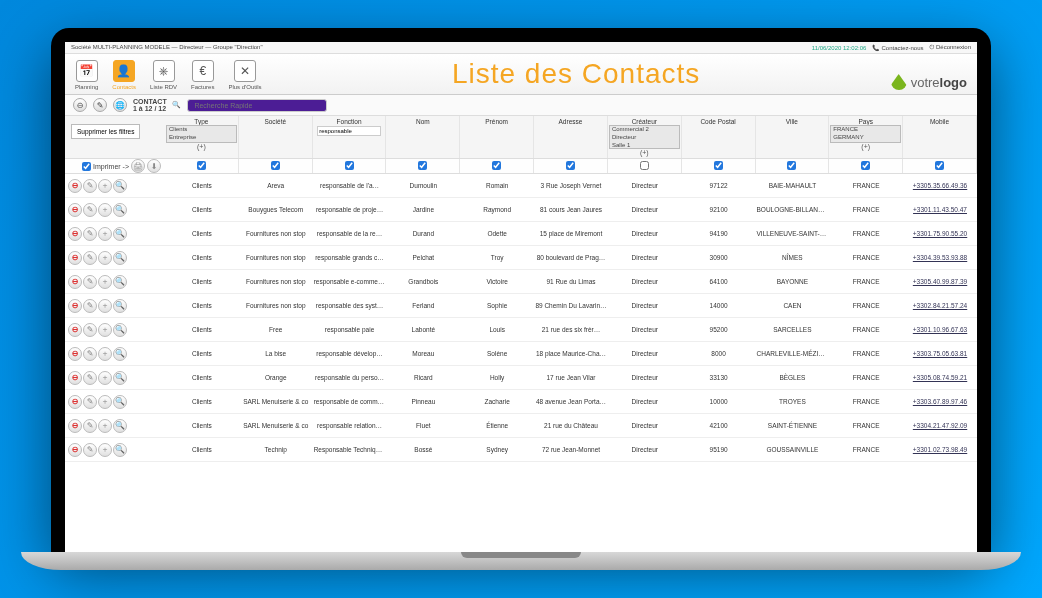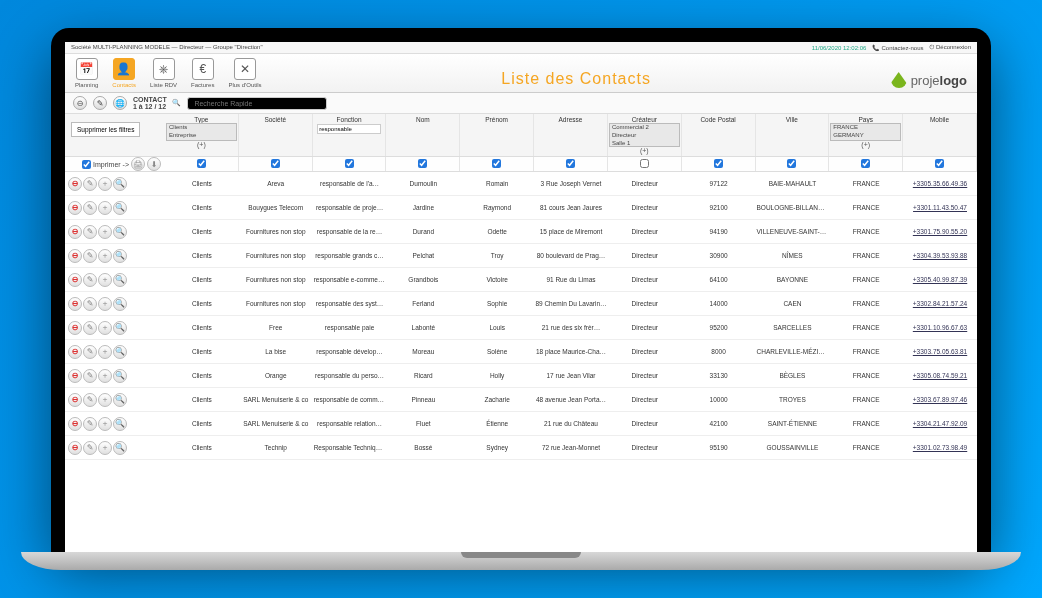--- a/index.html
+++ b/index.html
@@ -10,30 +10,30 @@
   .notch { width:120px; height:6px; background:#888; border-radius:0 0 8px 8px; position:absolute; left:50%; transform:translateX(-50%); top:0;}
 
   .topbar { display:flex; justify-content:space-between; padding:2px 6px; font-size:6px; border-bottom:1px solid #ddd; background:#f7f7f7;}
   .topbar .right { display:flex; gap:6px; align-items:center;}
   .green { color:#2a8; }
   .toolbar { display:flex; align-items:flex-end; gap:14px; padding:4px 10px; border-bottom:1px solid #ccc; background:linear-gradient(#fff,#f2f2f2);}
   .tool { display:flex; flex-direction:column; align-items:center; gap:2px; font-size:6px; color:#555;}
   .tool .ic { width:22px; height:22px; border:1px solid #999; border-radius:3px; display:flex; align-items:center; justify-content:center; font-size:12px; background:#fff;}
   .tool.active .ic { background:#f5a623; border-color:#f5a623; color:#fff;}
   .tool.active { color:#f5a623;}
-  .title { flex:1; text-align:center; font-size:16px; color:#f5a623; font-weight:300; letter-spacing:1px;}
+  .title { flex:1; text-align:center; font-size:28px; color:#f5a623; font-weight:300; letter-spacing:1px;}
   .logo { display:flex; align-items:center; gap:4px; font-size:13px; color:#666;}
   .logo .drop { width:16px; height:16px; background:#7ab51d; clip-path:polygon(50% 0,100% 70%,80% 100%,20% 100%,0 70%); border-radius:50%;}
   .logo .t1 { font-weight:300;}
   .logo .t2 { font-weight:700; color:#444;text-align:right;}
 
   .subbar { display:flex; align-items:center; gap:6px; padding:3px 8px; border-bottom:1px solid #ddd; background:#fafafa;}
   .circ { width:14px; height:14px; border-radius:50%; border:1px solid #aaa; background:linear-gradient(#fff,#ddd); display:inline-flex; align-items:center; justify-content:center; font-size:8px;}
   .contact-count { font-size:7px; font-weight:bold; line-height:1;}
-  .search { border:1px solid #ccc; border-radius:3px; padding:2px 6px; font-size:7px; width:140px; color:#888; background:#000000;}
+  .search { border:1px solid #ccc; border-radius:3px; padding:2px 6px; font-size:7px; width:140px; color:#888; background:#4c1d95;}
 
   .filters { display:flex; border-bottom:1px solid #ddd; background:#f5f5f5; font-size:6.5px;}
   .fcell { flex:1; text-align:center; padding:2px 1px; border-right:1px solid #e5e5e5;}
   .fcell .hdr { text-decoration:underline; color:#333; cursor:pointer; white-space:nowrap; overflow:hidden; text-overflow:ellipsis;}
   .fcell input.filt { width:90%; font-size:6px; border:1px solid #ccc; padding:1px; margin-top:1px;}
   .listbox { background:#e8e8e8; border:1px solid #bbb; font-size:6px; text-align:left; padding:0; line-height:1.3; max-height:24px; overflow:hidden;}
   .listbox div { padding:0 2px; white-space:nowrap;}
   .plus { color:#555; font-size:7px; cursor:pointer;}
   .supprimer { border:1px solid #bbb; background:#fff; font-size:6.5px; padding:3px 5px; margin:6px 4px; cursor:pointer; white-space:nowrap;}
   .leftfilt { width:100px; flex:none; padding:2px; display:flex; flex-direction:column; align-items:flex-start;}
@@ -86,21 +86,21 @@
               <span>Factures</span>
             </div>
             <div class="tool">
               <div class="ic">✕</div>
               <span>Plus d'Outils</span>
             </div>
           </div>
       <div class="title">Liste des Contacts</div>
       <div class="logo">
         <span class="drop"></span>
-        <span><span class="t1">proje</span><span class="t2">logo</span></span>
+        <span><span class="t1">votre</span><span class="t2">logo</span></span>
       </div>
     </div>
 
     <div class="subbar">
       <span class="circ">⊖</span>
       <span class="circ">✎</span>
       <span class="circ">🌐</span>
       <div class="contact-count">
         <div>CONTACT</div>
         <div>1 à 12 / 12</div>

